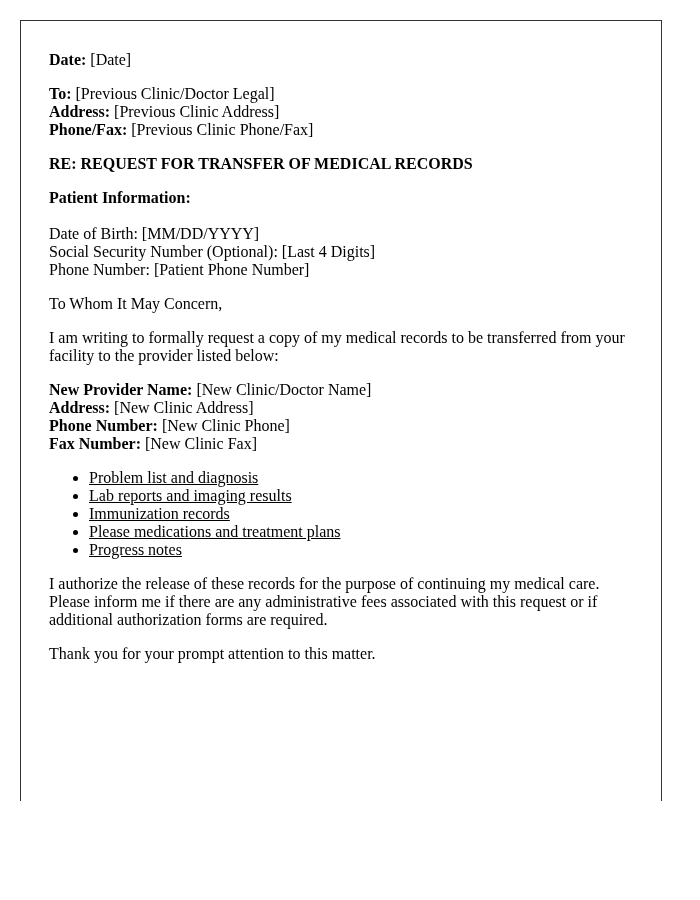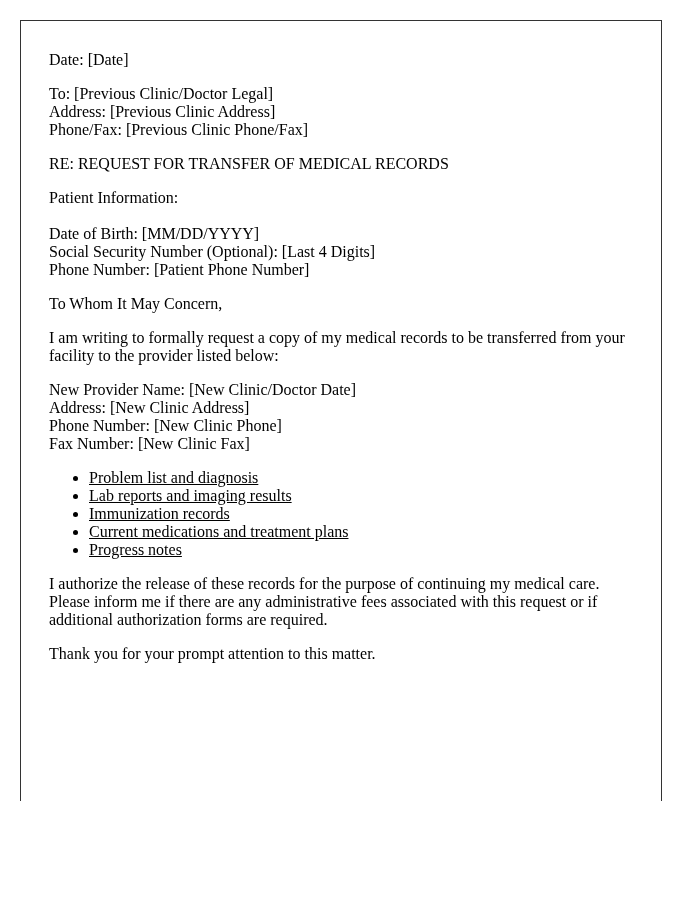--- a/index.html
+++ b/index.html
@@ -29,21 +29,21 @@
       box-sizing: border-box;
       width: 642px;
       min-height: 900px;
       border: 1px solid #333333;
       padding: 30px 28px 20px 28px;
     }
     .letter p {
       margin: 0 0 16px 0;
     }
     .letter b {
-      font-weight: normal;
+      font-weight: bold;
     }
     .letter ul {
       margin: 0 0 16px 0;
       padding-left: 40px;
       text-decoration: underline;
     }
     .letter li {
       margin: 0;
     }
     .sig-line {
@@ -87,35 +87,35 @@
       <span>Social Security Number (Optional): [Last 4 Digits]</span><br>
       <span>Phone Number: [Patient Phone Number]</span>
     </p>
 
     <p>To Whom It May Concern,</p>
 
     <p>I am writing to formally request a copy of my medical records to be transferred from your facility to the provider listed below:</p>
 
     <p>
       <b>New Provider Name:</b>
-      <span>[New Clinic/Doctor Date]</span><br>
+      <span>[New Clinic/Doctor Name]</span><br>
       <b>Address:</b>
       <span>[New Clinic Address]</span><br>
       <b>Phone Number:</b>
       <span>[New Clinic Phone]</span><br>
       <b>Fax Number:</b>
       <span>[New Clinic Fax]</span>
     </p>
 
 
     <ul>
       <li>Problem list and diagnosis</li>
       <li>Lab reports and imaging results</li>
       <li>Immunization records</li>
-      <li>Current medications and treatment plans</li>
+      <li>Please medications and treatment plans</li>
       <li>Progress notes</li>
     </ul>
 
     <p>I authorize the release of these records for the purpose of continuing my medical care. Please inform me if there are any administrative fees associated with this request or if additional authorization forms are required.</p>
 
     <p>Thank you for your prompt attention to this matter.</p>
 
 
 
   </div>

